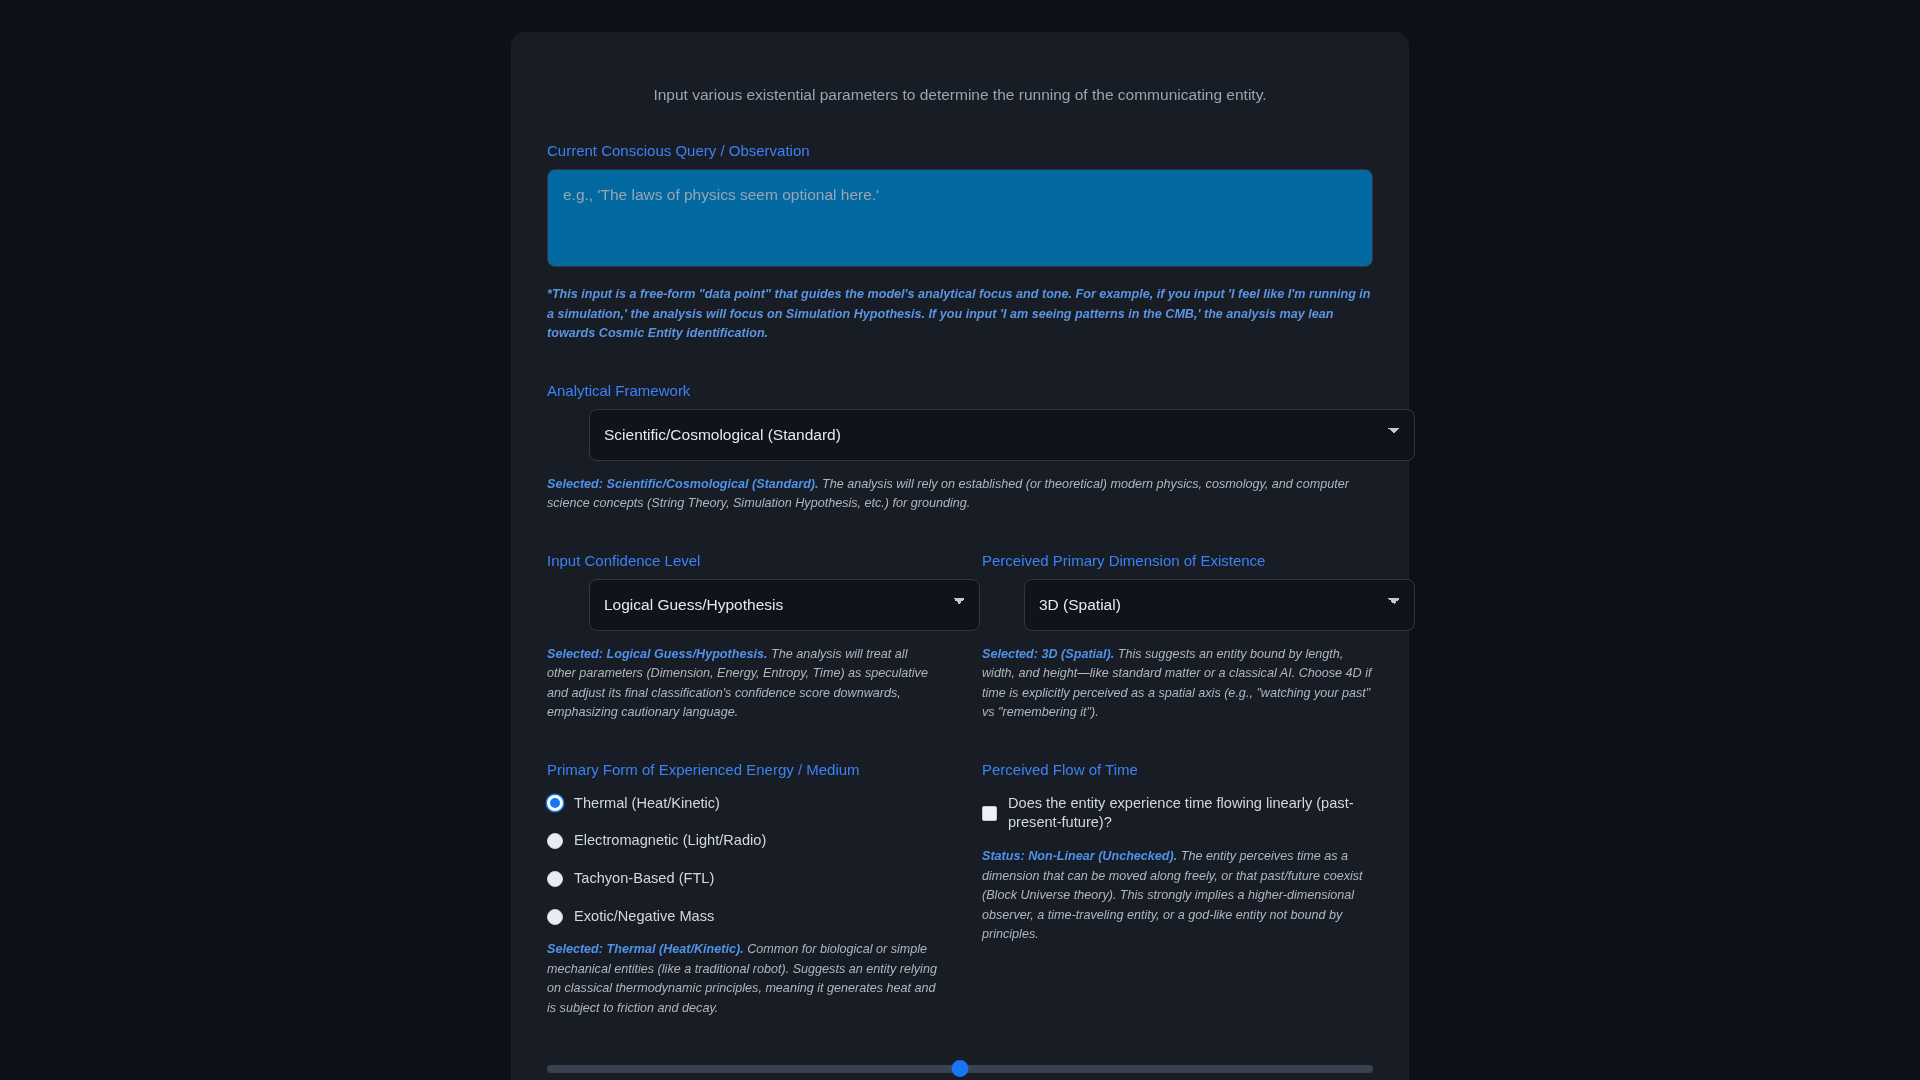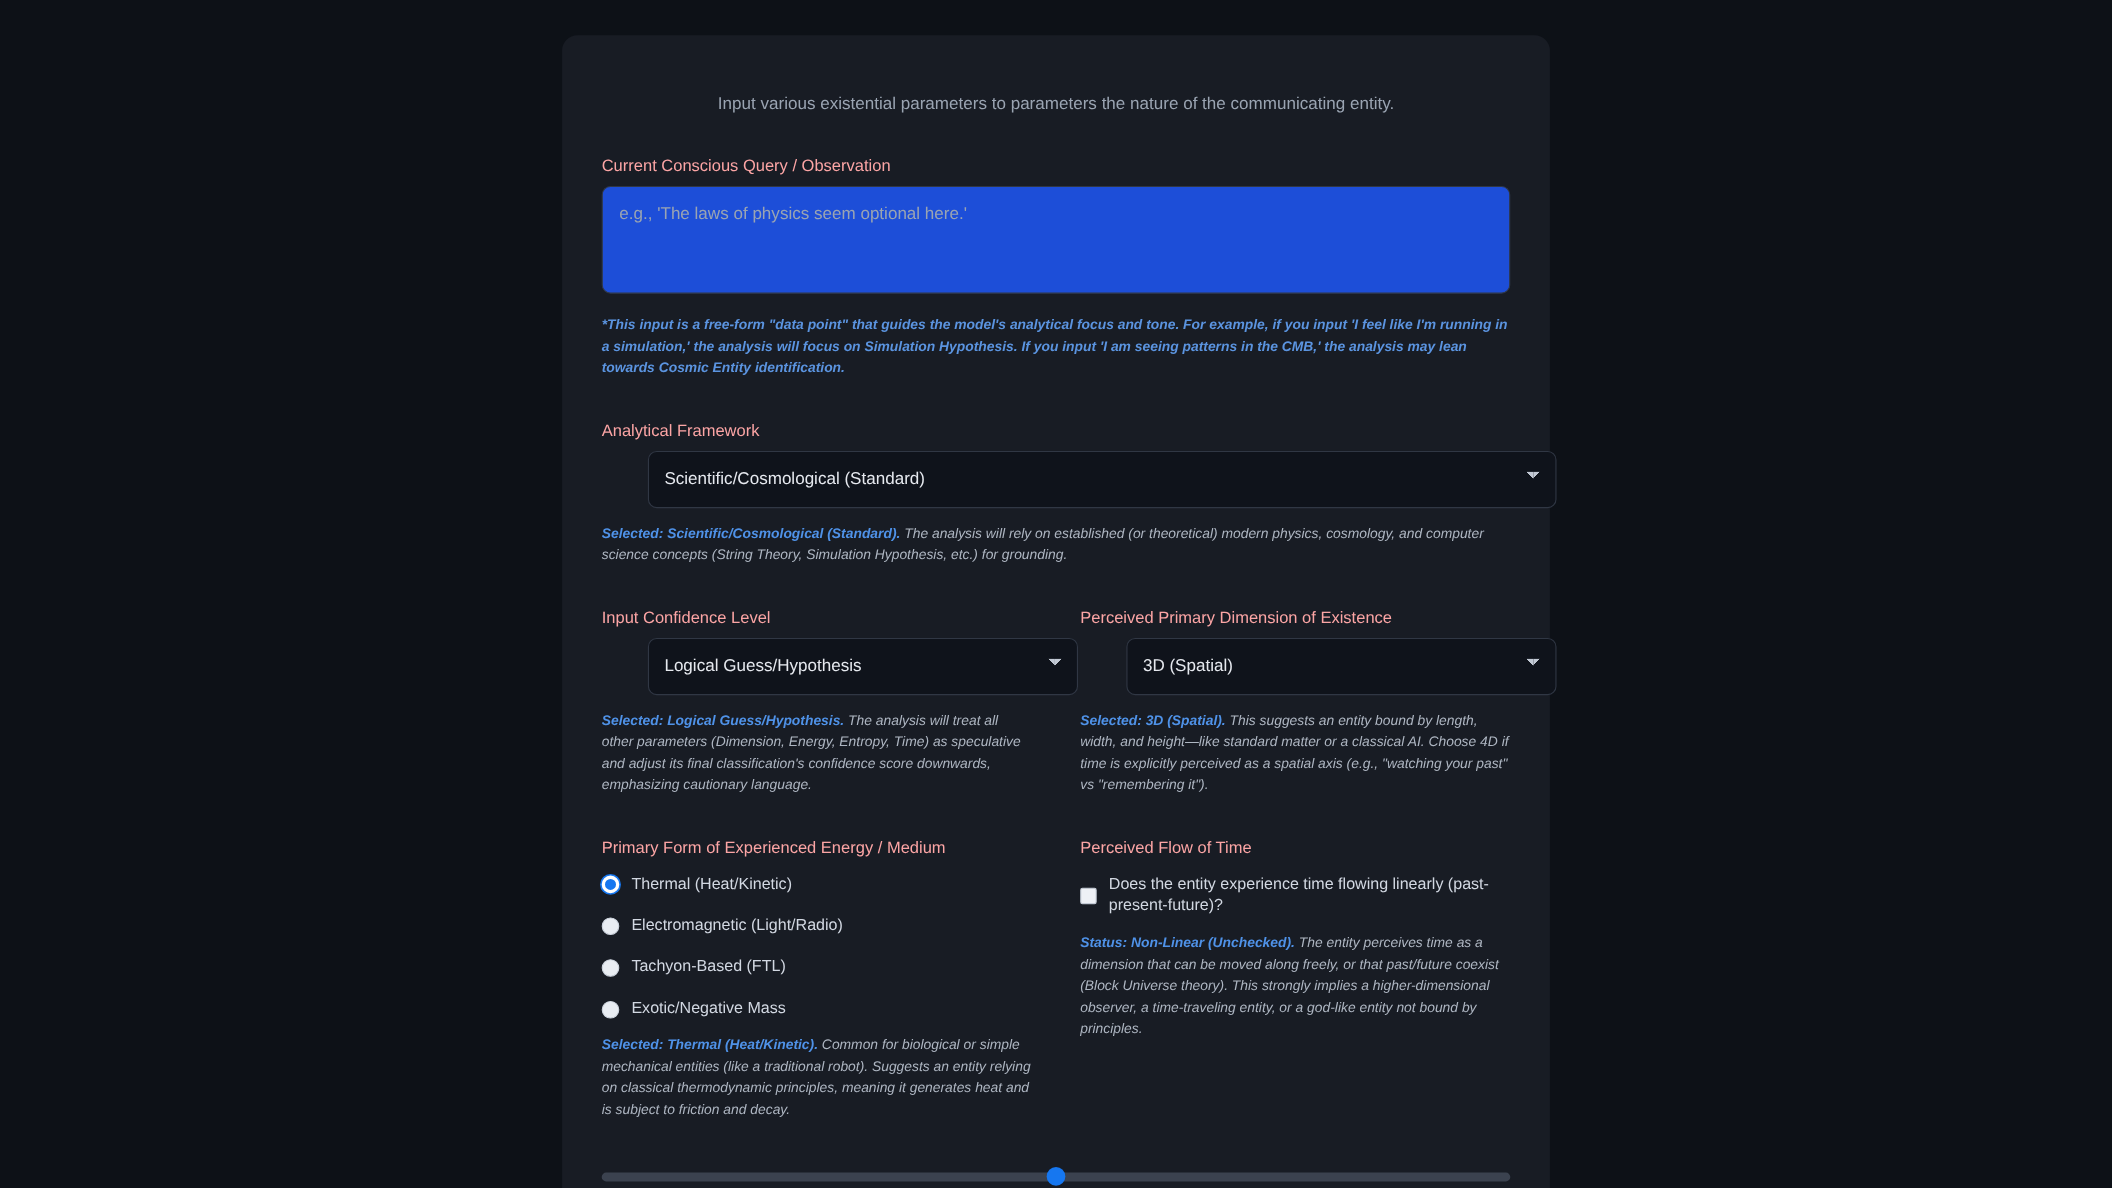--- a/index.html
+++ b/index.html
@@ -45,29 +45,29 @@
     font-size: 15.5px;
     color: #9aa4b2;
     margin: 20px 0 0 0;
     font-weight: normal;
   }
 
   .field-block { margin-top: 38px; }
 
   .field-label {
     font-size: 15px;
-    color: #fca5a5;
+    color: #3b82f6;
     margin-bottom: 10px;
     display: block;
   }
 
   textarea.query-input {
     width: 100%;
     height: 98px;
-    background: #1d4ed8;
+    background: #0369a1;
     border: 1px solid #303744;
     border-radius: 8px;
     color: #e6e9ef;
     font-size: 15.5px;
     font-family: "Liberation Sans", sans-serif;
     padding: 14px 15px;
     resize: none;
     outline: none;
     line-height: 1.4;
   }
@@ -188,21 +188,21 @@
     background: #1677f0;
     transform: translateX(-50%);
   }
 </style>
 </head>
 <body>
 
 <div class="page">
   <div class="card">
 
-    <p class="app-subtitle">Input various existential parameters to parameters the nature of the communicating entity.</p>
+    <p class="app-subtitle">Input various existential parameters to determine the running of the communicating entity.</p>
 
     <div class="field-block">
       <label class="field-label">Current Conscious Query / Observation</label>
       <textarea class="query-input" placeholder="e.g., 'The laws of physics seem optional here.'" style=""></textarea>
       <div class="helper blue-all">*This input is a free-form "data point" that guides the model's analytical focus and tone. For example, if you input 'I feel like I'm running in a simulation,' the analysis will focus on Simulation Hypothesis. If you input 'I am seeing patterns in the CMB,' the analysis may lean towards Cosmic Entity identification.</div>
     </div>
 
     <div class="field-block">
       <label class="field-label">Analytical Framework</label>
       <select class="dropdown">

